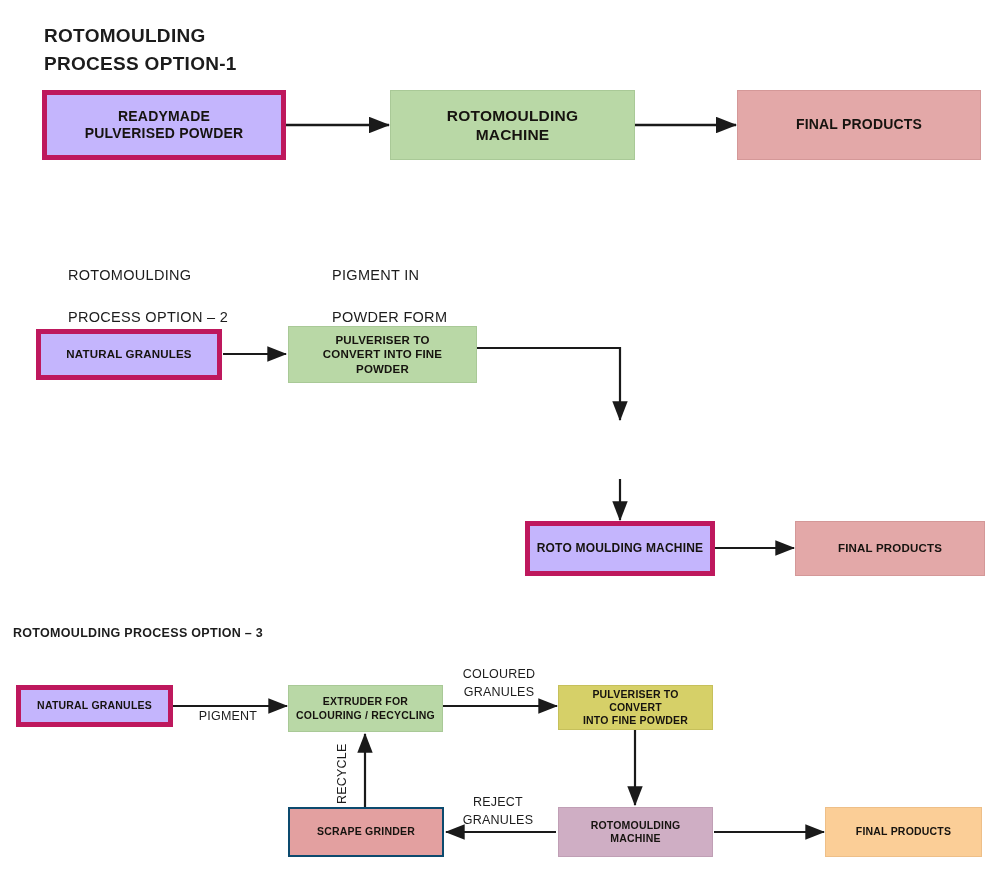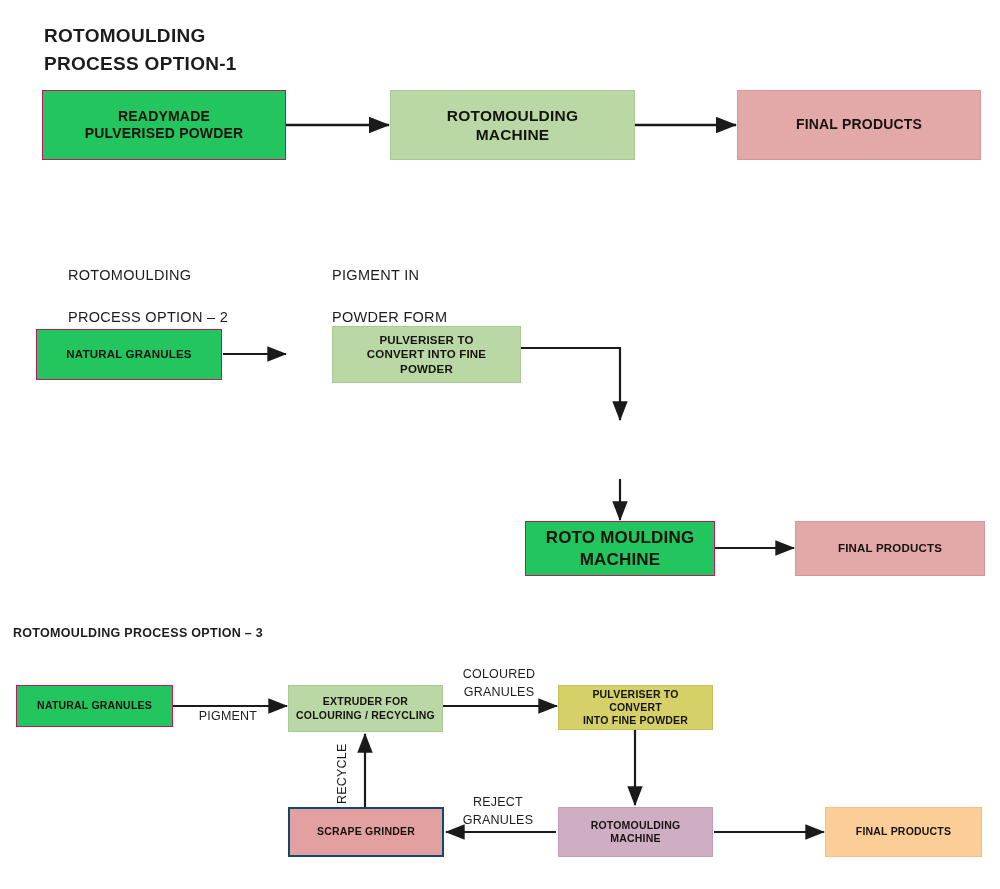--- a/index.html
+++ b/index.html
@@ -30,21 +30,21 @@
     align-items: center;
     justify-content: center;
     text-align: center;
     font-weight: 700;
     letter-spacing: 0.2px;
     line-height: 1.25;
     color: #16130f;
     padding: 2px 6px;
     white-space: pre-line;
   }
-  .node.purple  { background: #22c55e; border: 1px solid #be185d; }
+  .node.purple  { background: #c4b5fd; border: 5px solid #be185d; }
   .node.green   { background: #b9d8a6; border: 1px solid #a9c997; }
   .node.pink    { background: #e3a8a8; border: 1px solid #d49898; }
   .node.yellow  { background: #d6d068; border: 1px solid #c6c05b; }
   .node.mauve   { background: #cfaec4; border: 1px solid #c09fb5; }
   .node.salmon  { background: #e3a0a0; border: 2px solid #0c4a6e; }
   .node.orange  { background: #fbce97; border: 1px solid #eebf88; }
 
   
   .ftext {
     position: absolute;
@@ -128,25 +128,25 @@
   <div class="ftext title-mid" style="left:68px; top:253px; width:260px;">ROTOMOULDING
 
 PROCESS OPTION – 2</div>
 
   <div class="ftext title-mid" style="left:332px; top:253px; width:220px;">PIGMENT IN
 
 POWDER FORM</div>
 
   <div class="node purple" style="left:36px; top:317px; width:186px; height:51px; font-size:11.5px;">NATURAL GRANULES</div>
 
-  <div class="node green" style="left:288px; top:314px; width:189px; height:57px; font-size:11.5px;margin-left:44px;">PULVERISER TO
+  <div class="node green" style="left:288px; top:314px; width:189px; height:57px; font-size:11.5px;">PULVERISER TO
 CONVERT INTO FINE POWDER</div>
 
 
-  <div class="node purple" style="left:525px; top:509px; width:190px; height:55px; font-size:17px;">ROTO MOULDING MACHINE</div>
+  <div class="node purple" style="left:525px; top:509px; width:190px; height:55px; font-size:12px;">ROTO MOULDING MACHINE</div>
 
   <div class="node pink" style="left:795px; top:509px; width:190px; height:55px; font-size:11.5px;">FINAL PRODUCTS</div>
 
   <div class="ftext title-small" style="left:13px; top:612px; width:420px;">ROTOMOULDING PROCESS OPTION – 3</div>
 
   <div class="ftext edge-label" style="left:164px; top:653px; width:128px;margin-top:42px;">PIGMENT</div>
 
   <div class="ftext edge-label" style="left:440px; top:653px; width:118px;">COLOURED
 GRANULES</div>
 

